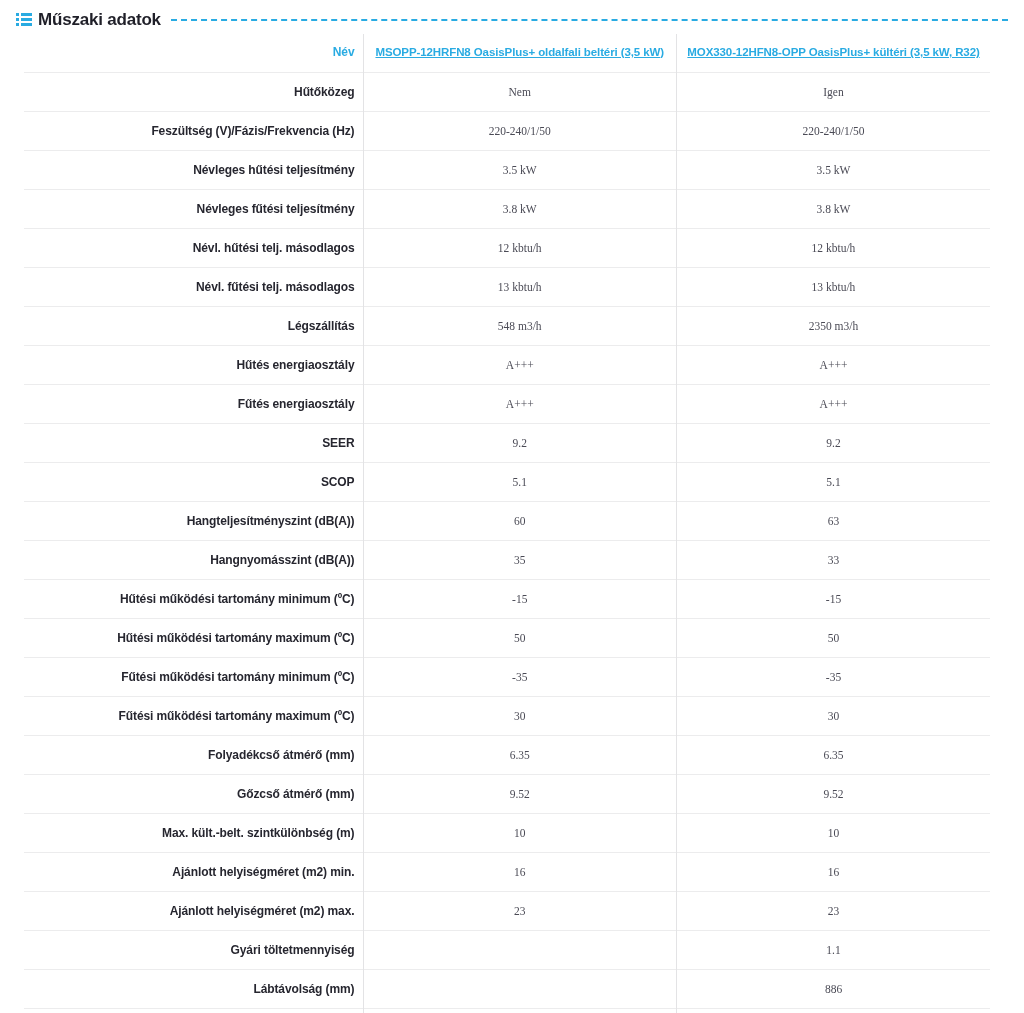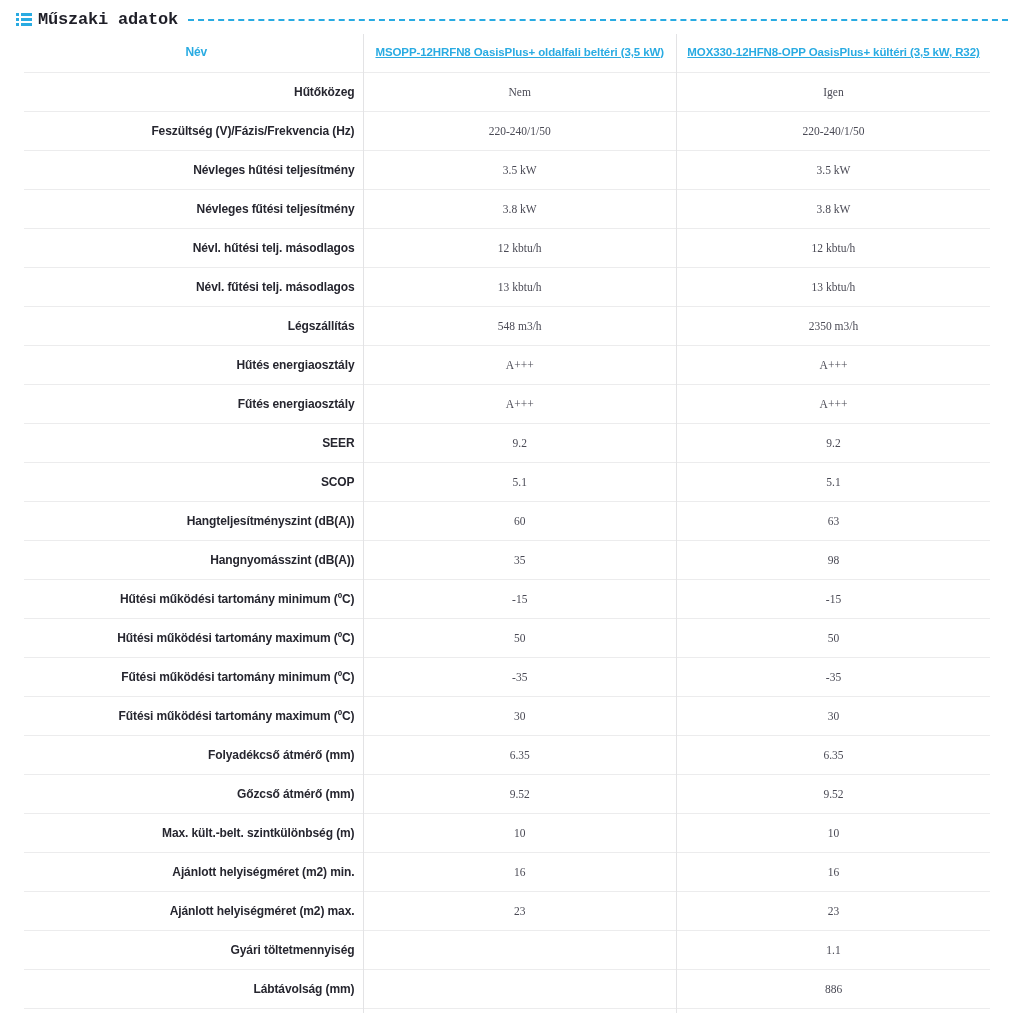--- a/index.html
+++ b/index.html
@@ -18,21 +18,20 @@
     -webkit-font-smoothing: antialiased;
   }
 
   
   .section-header {
     display: flex;
     align-items: center;
     padding: 0 14px 0 16px;
     height: 30px;
     margin-top: 4px;
-    font-family: Liberation Mono, monospace;
   }
   .list-icon {
     display: flex;
     flex-direction: column;
     justify-content: center;
     gap: 2.5px;
     width: 16px;
     flex: 0 0 16px;
     margin-right: 6px;
     margin-top: 1px;
@@ -90,21 +89,21 @@
     font-weight: 700;
     color: #29abe2;
     padding: 11px 8px 13px 8px;
     text-align: center;
     vertical-align: middle;
     border: 0;
     letter-spacing: -0.1px;
     white-space: nowrap;
   }
   table.spec-table thead th.h-name {
-    text-align: center;
+    text-align: right;
     padding-left: 14px;
     font-size: 12px;
   }
   table.spec-table thead th.h-val {
     border-left: 1px solid #e3e3e5;
     text-decoration: underline;
   }
 
   table.spec-table tbody td {
     border-top: 1px solid #ececed;
@@ -224,21 +223,21 @@
           <td class="cell-val">5.1</td>
         </tr>
         <tr>
           <td class="cell-name">Hangteljesítményszint (dB(A))</td>
           <td class="cell-val">60</td>
           <td class="cell-val">63</td>
         </tr>
         <tr>
           <td class="cell-name">Hangnyomásszint (dB(A))</td>
           <td class="cell-val">35</td>
-          <td class="cell-val">98</td>
+          <td class="cell-val">33</td>
         </tr>
         <tr>
           <td class="cell-name">Hűtési működési tartomány minimum (ºC)</td>
           <td class="cell-val">-15</td>
           <td class="cell-val">-15</td>
         </tr>
         <tr>
           <td class="cell-name">Hűtési működési tartomány maximum (ºC)</td>
           <td class="cell-val">50</td>
           <td class="cell-val">50</td>

